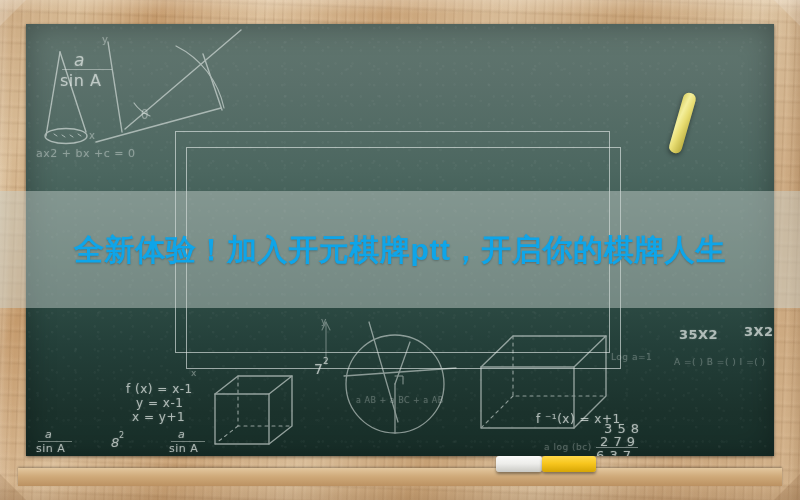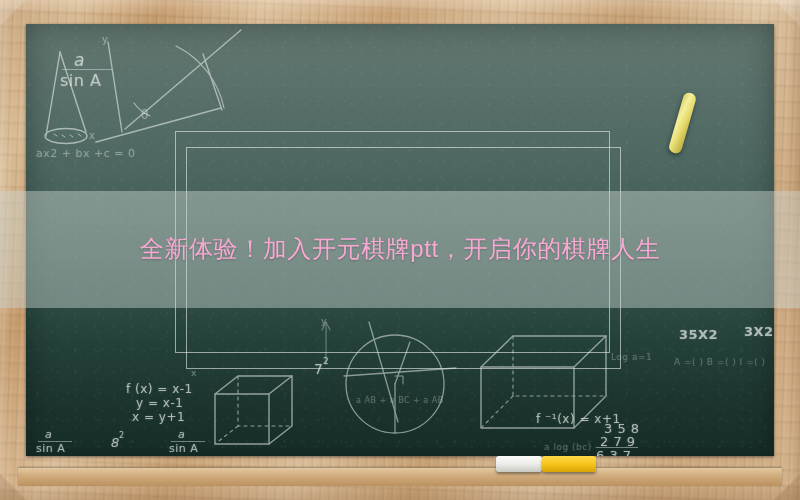--- a/index.html
+++ b/index.html
@@ -132,23 +132,23 @@
   
   .band{
     position:absolute;
     left:0; right:0; top:191px; height:117px;
     background:rgba(203,211,208,.46);
     backdrop-filter:none;
     display:flex; align-items:center; justify-content:center;
     z-index:8;
   }
   .headline{
-    color:#f9a8d4;
-    font-size:24px;
-    font-weight:400;
+    color:#0ea5e9;
+    font-size:30px;
+    font-weight:700;
     letter-spacing:.6px;
     line-height:1.2;
     text-shadow:0 1px 2px rgba(0,0,0,.22);
     white-space:nowrap;
   }
 
   
   .chalk-stick{ position:absolute; border-radius:4px; }
   #chalkFloating{
     left:676px; top:92px; width:13px; height:62px;

